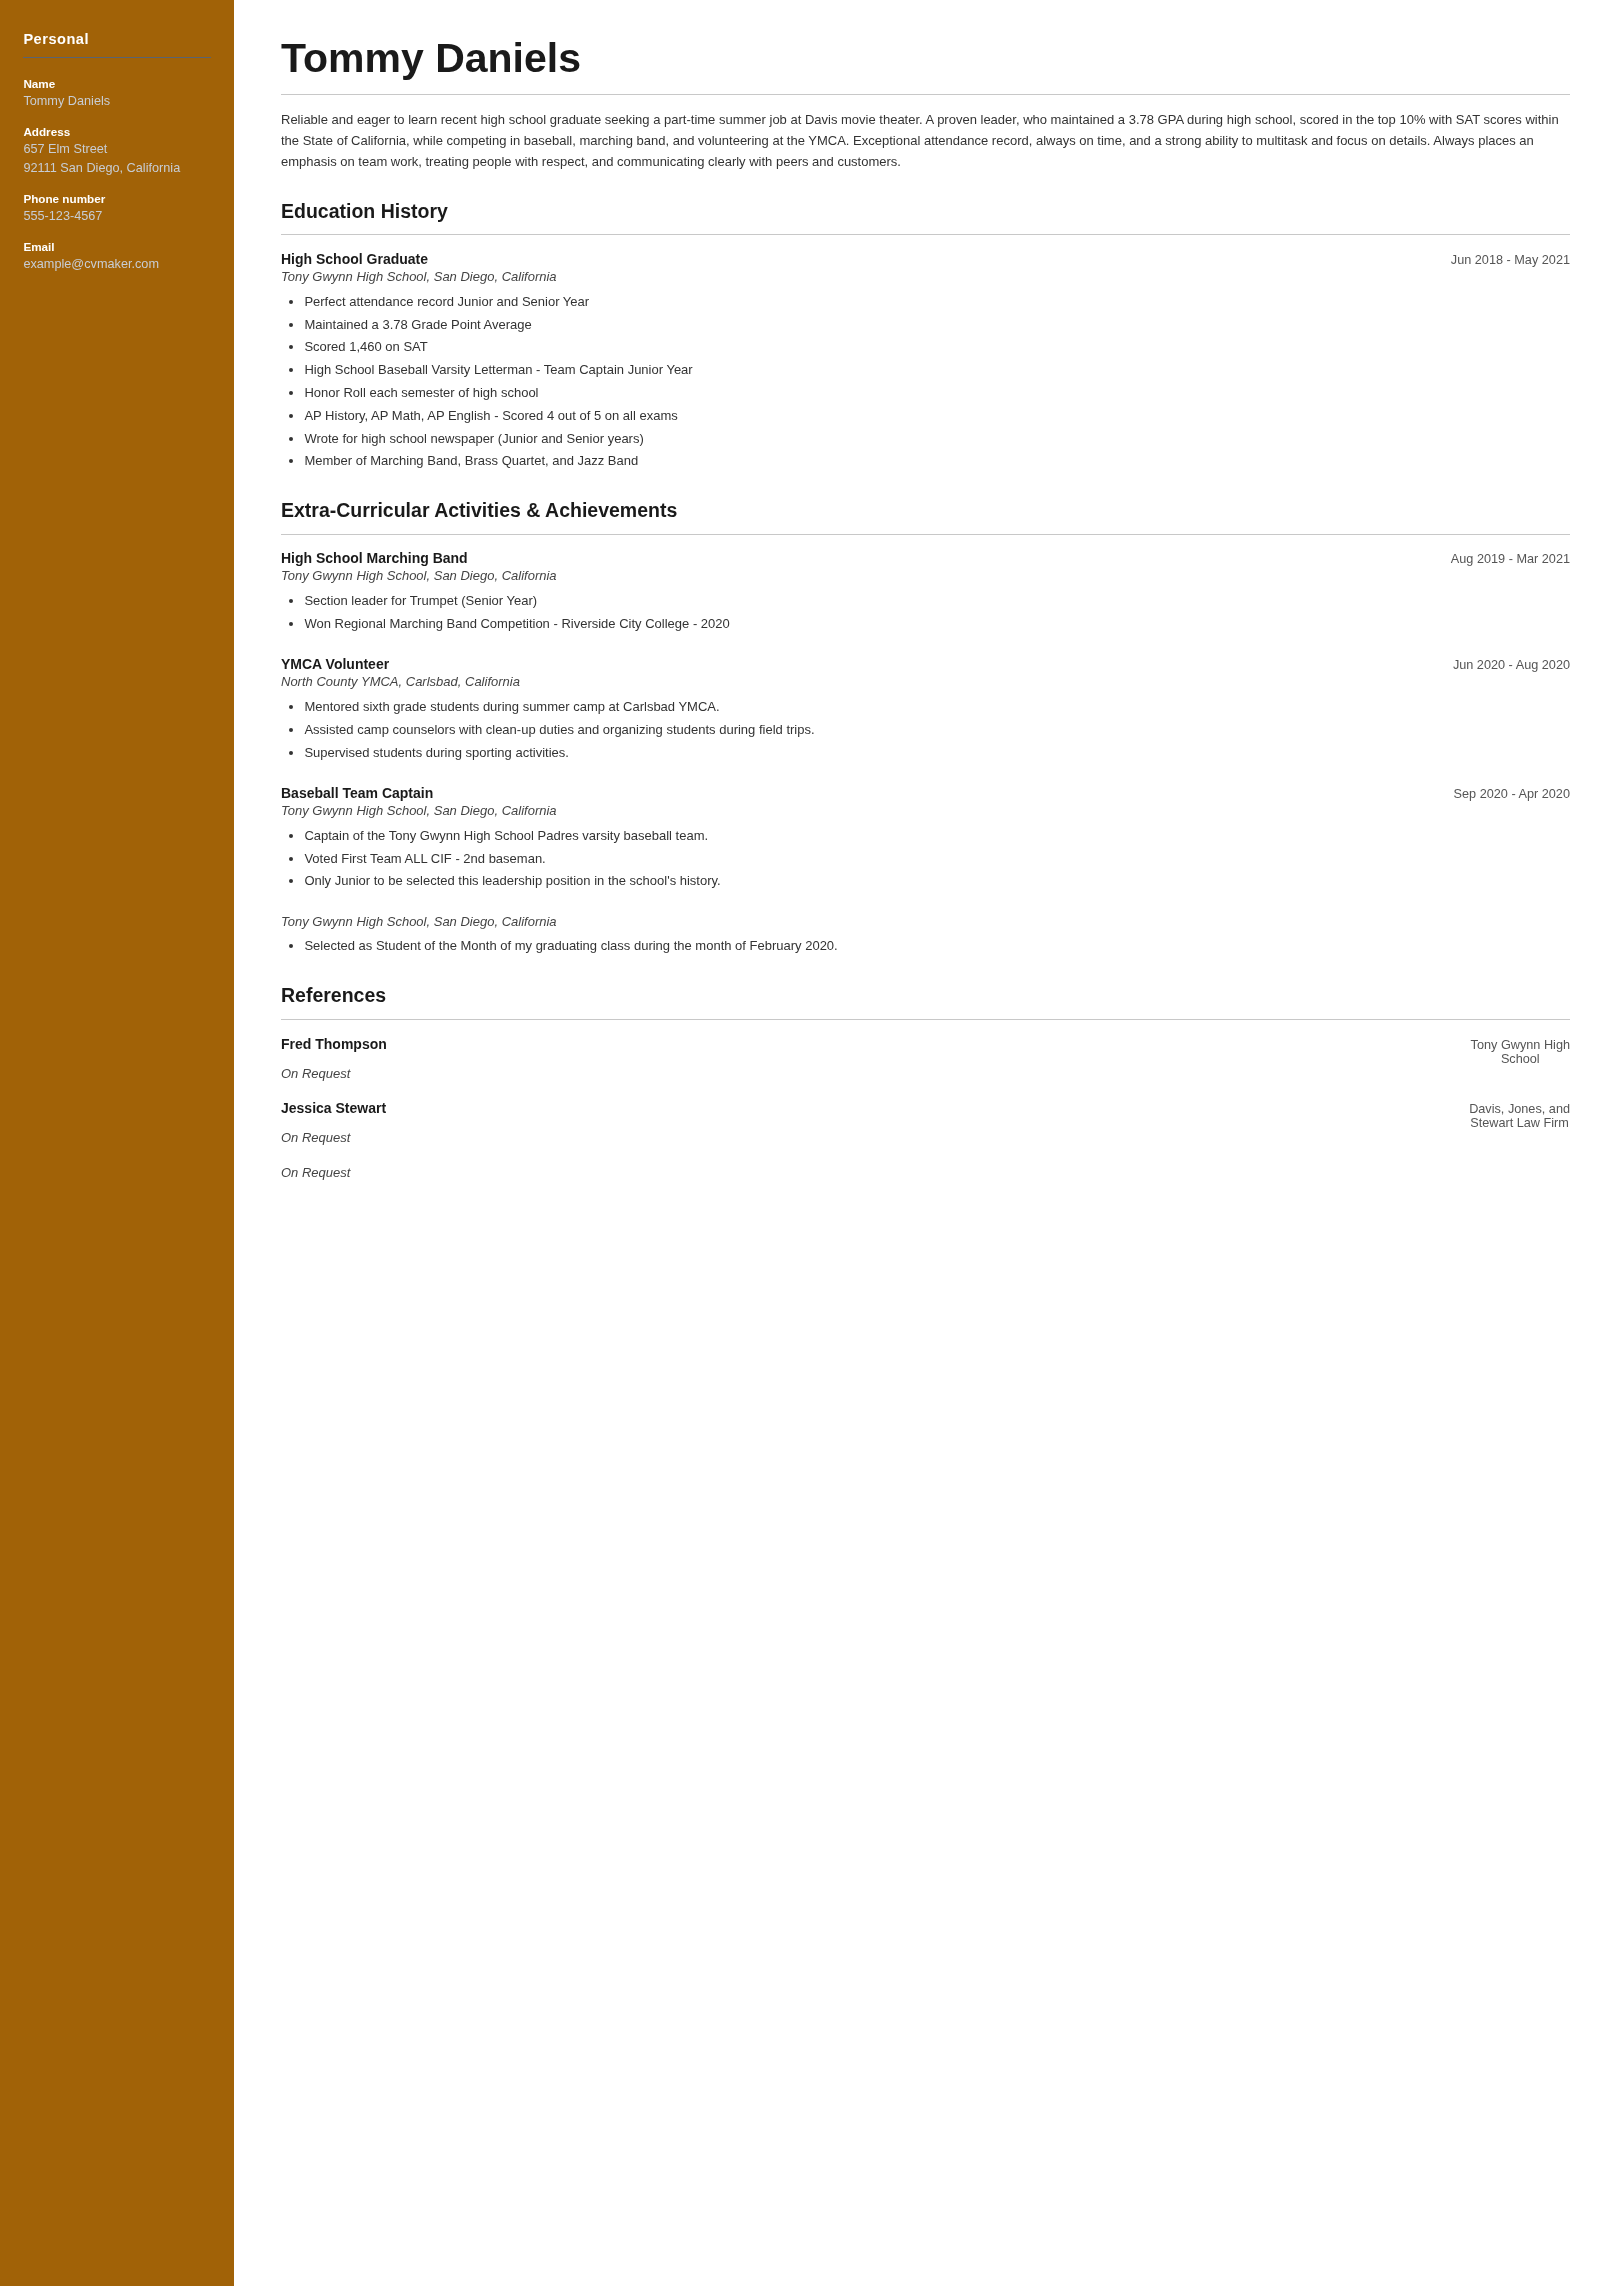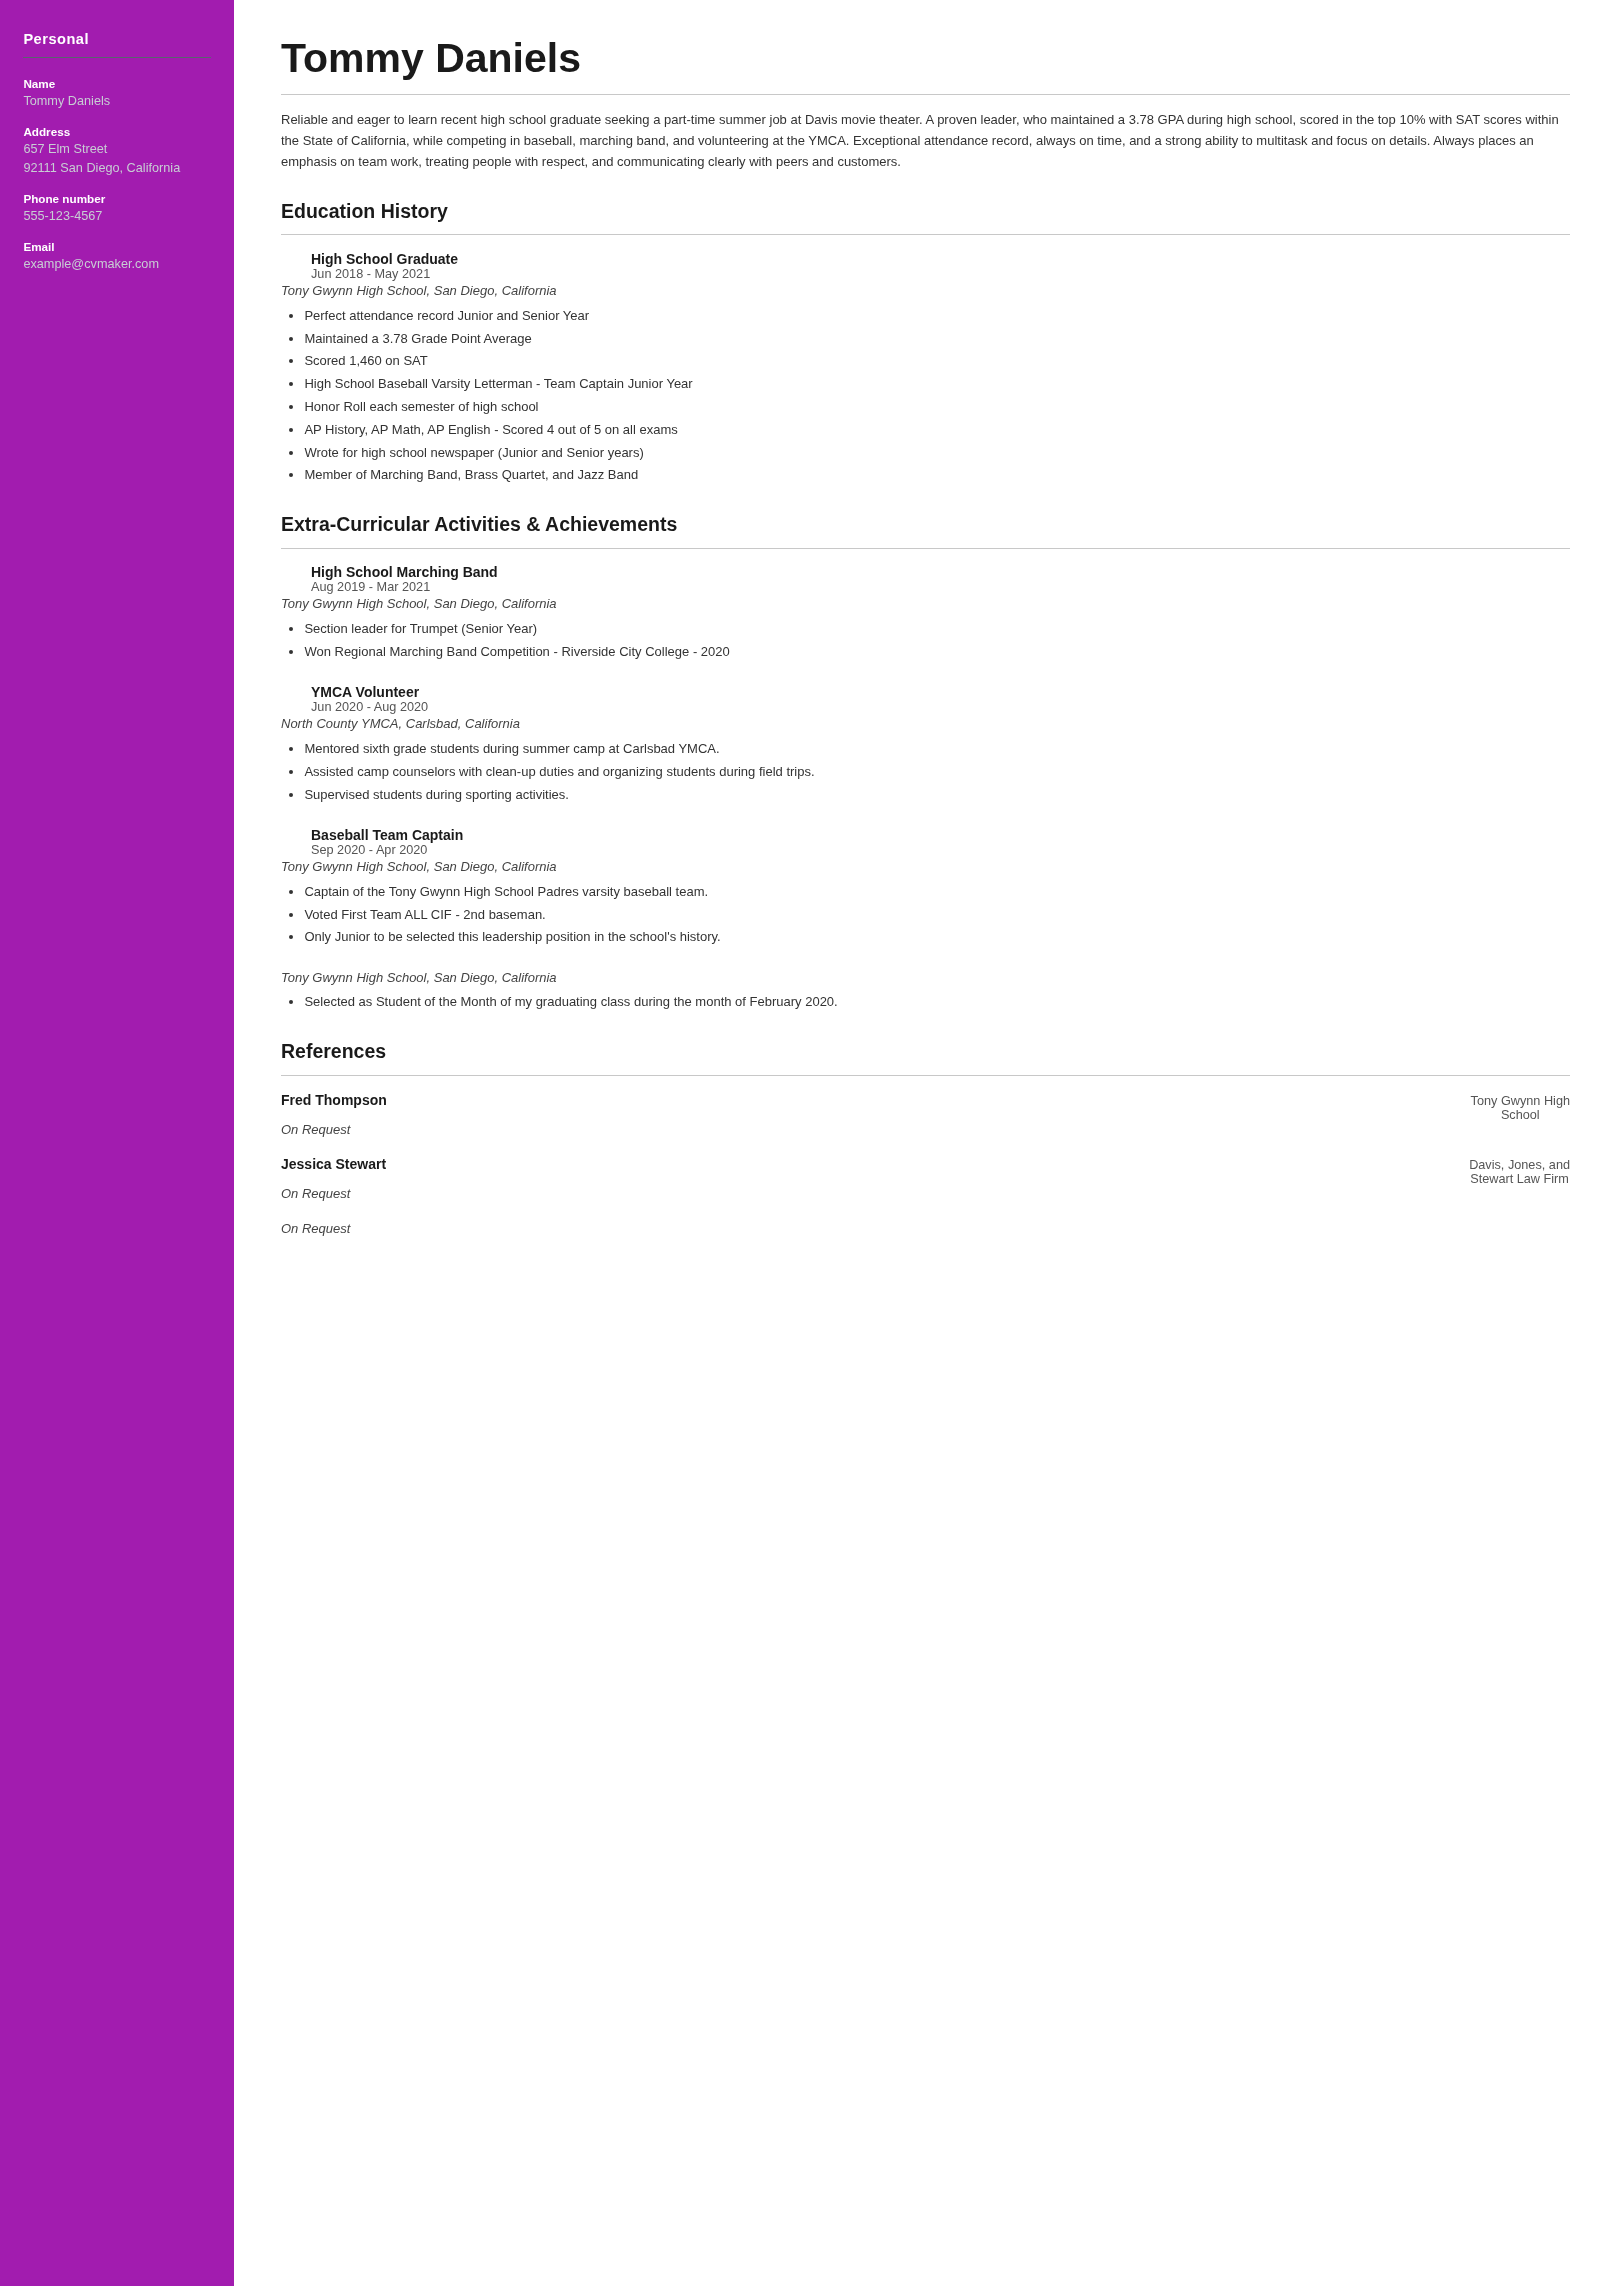--- a/index.html
+++ b/index.html
@@ -5,21 +5,21 @@
     * { box-sizing: border-box; margin: 0; padding: 0; }
     body {
       font-family: Arial, sans-serif;
       background: #fff;
       display: flex;
       min-height: 100vh;
     }
     .sidebar {
       width: 234px;
       min-width: 234px;
-      background: #a21caf;
+      background: #a16207;
       color: #fff;
       padding: 31px 23.4px;
     }
     .sidebar-section-title {
       font-size: 14.6px;
       font-weight: bold;
       color: #fff;
       margin-bottom: 9.8px;
       letter-spacing: 0.5px;
     }
@@ -70,21 +70,20 @@
       margin-top: 3.9px;
     }
     .entry {
       margin-bottom: 21.5px;
     }
     .entry-header {
       display: flex;
       justify-content: space-between;
       align-items: baseline;
       margin-bottom: 2px;
-      flex-direction: column;
     }
     .entry-title {
       font-size: 14px;
       font-weight: bold;
       color: #1a1a1a;
     }
     .entry-date {
       font-size: 12.7px;
       color: #555;
       white-space: nowrap;

